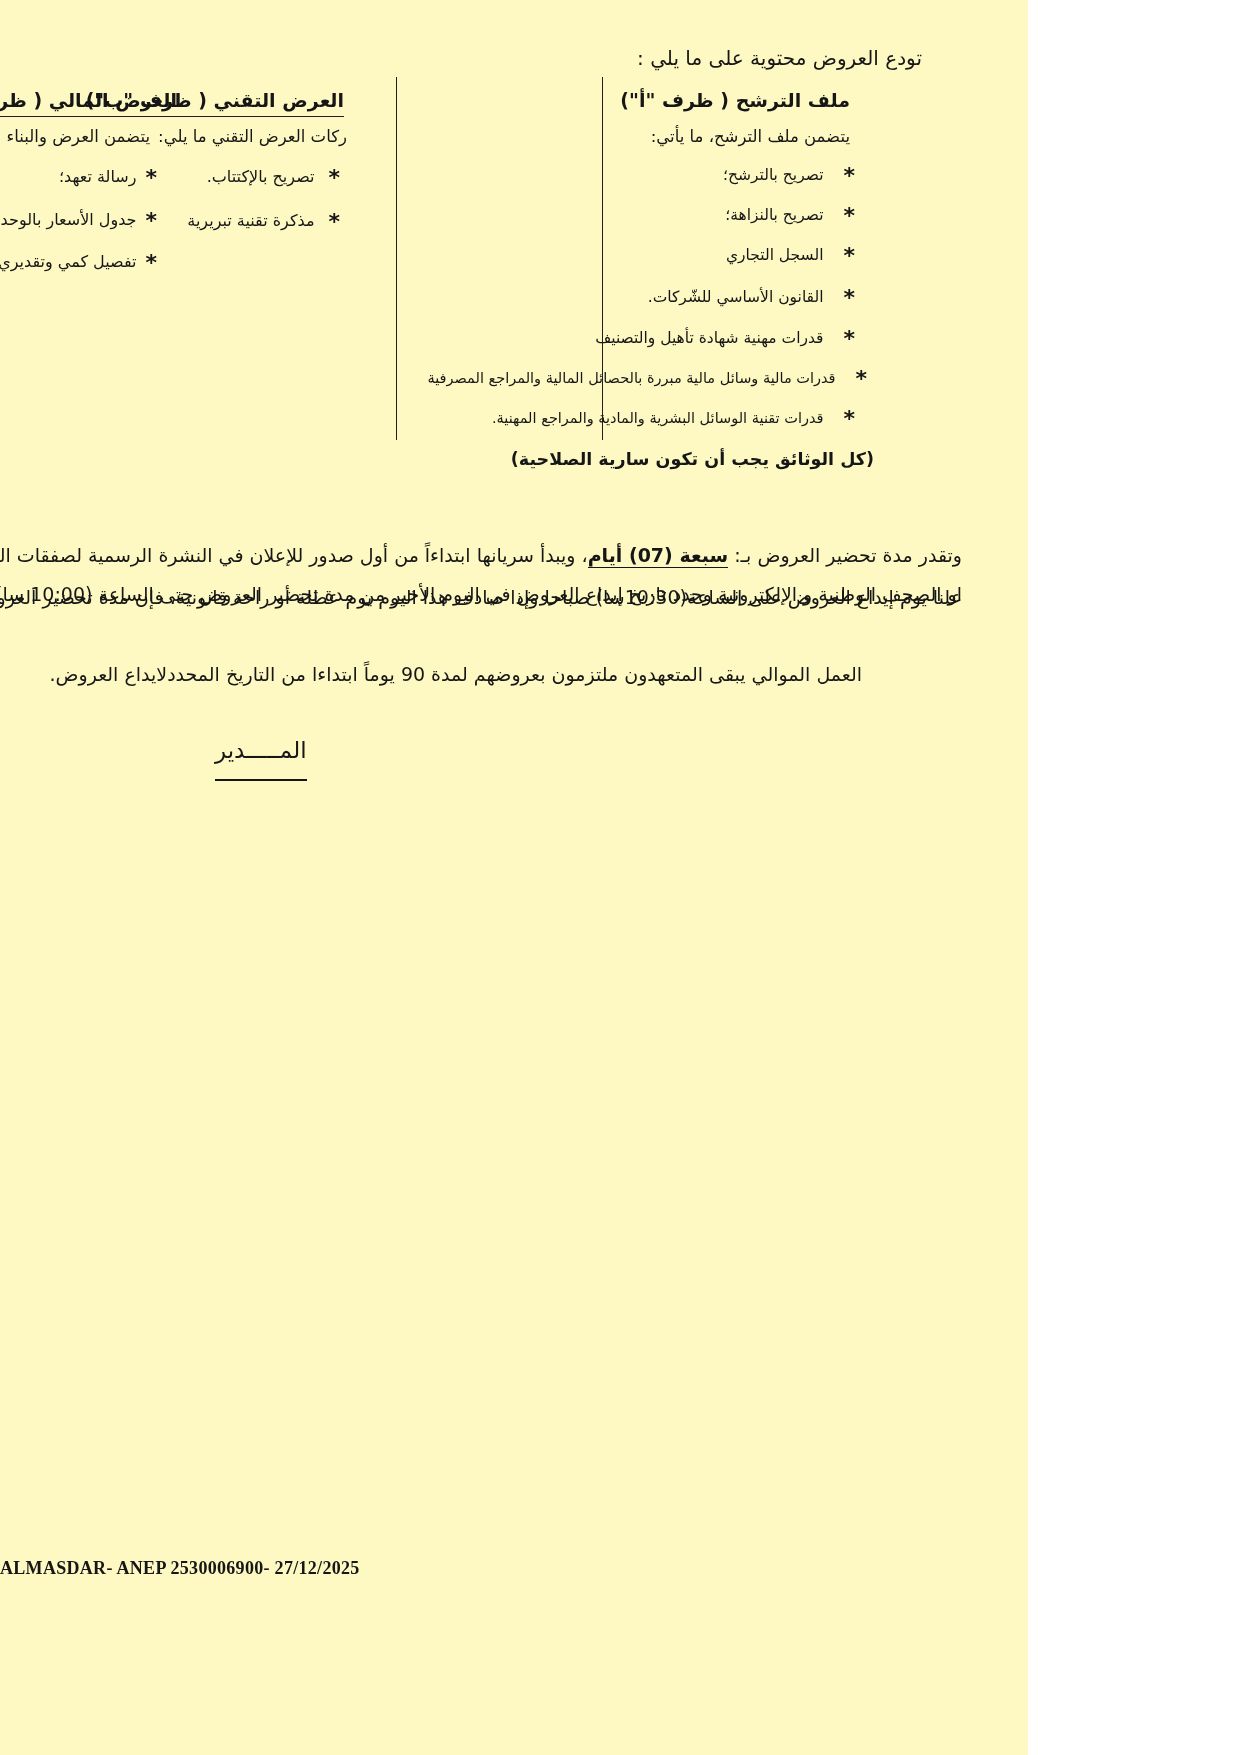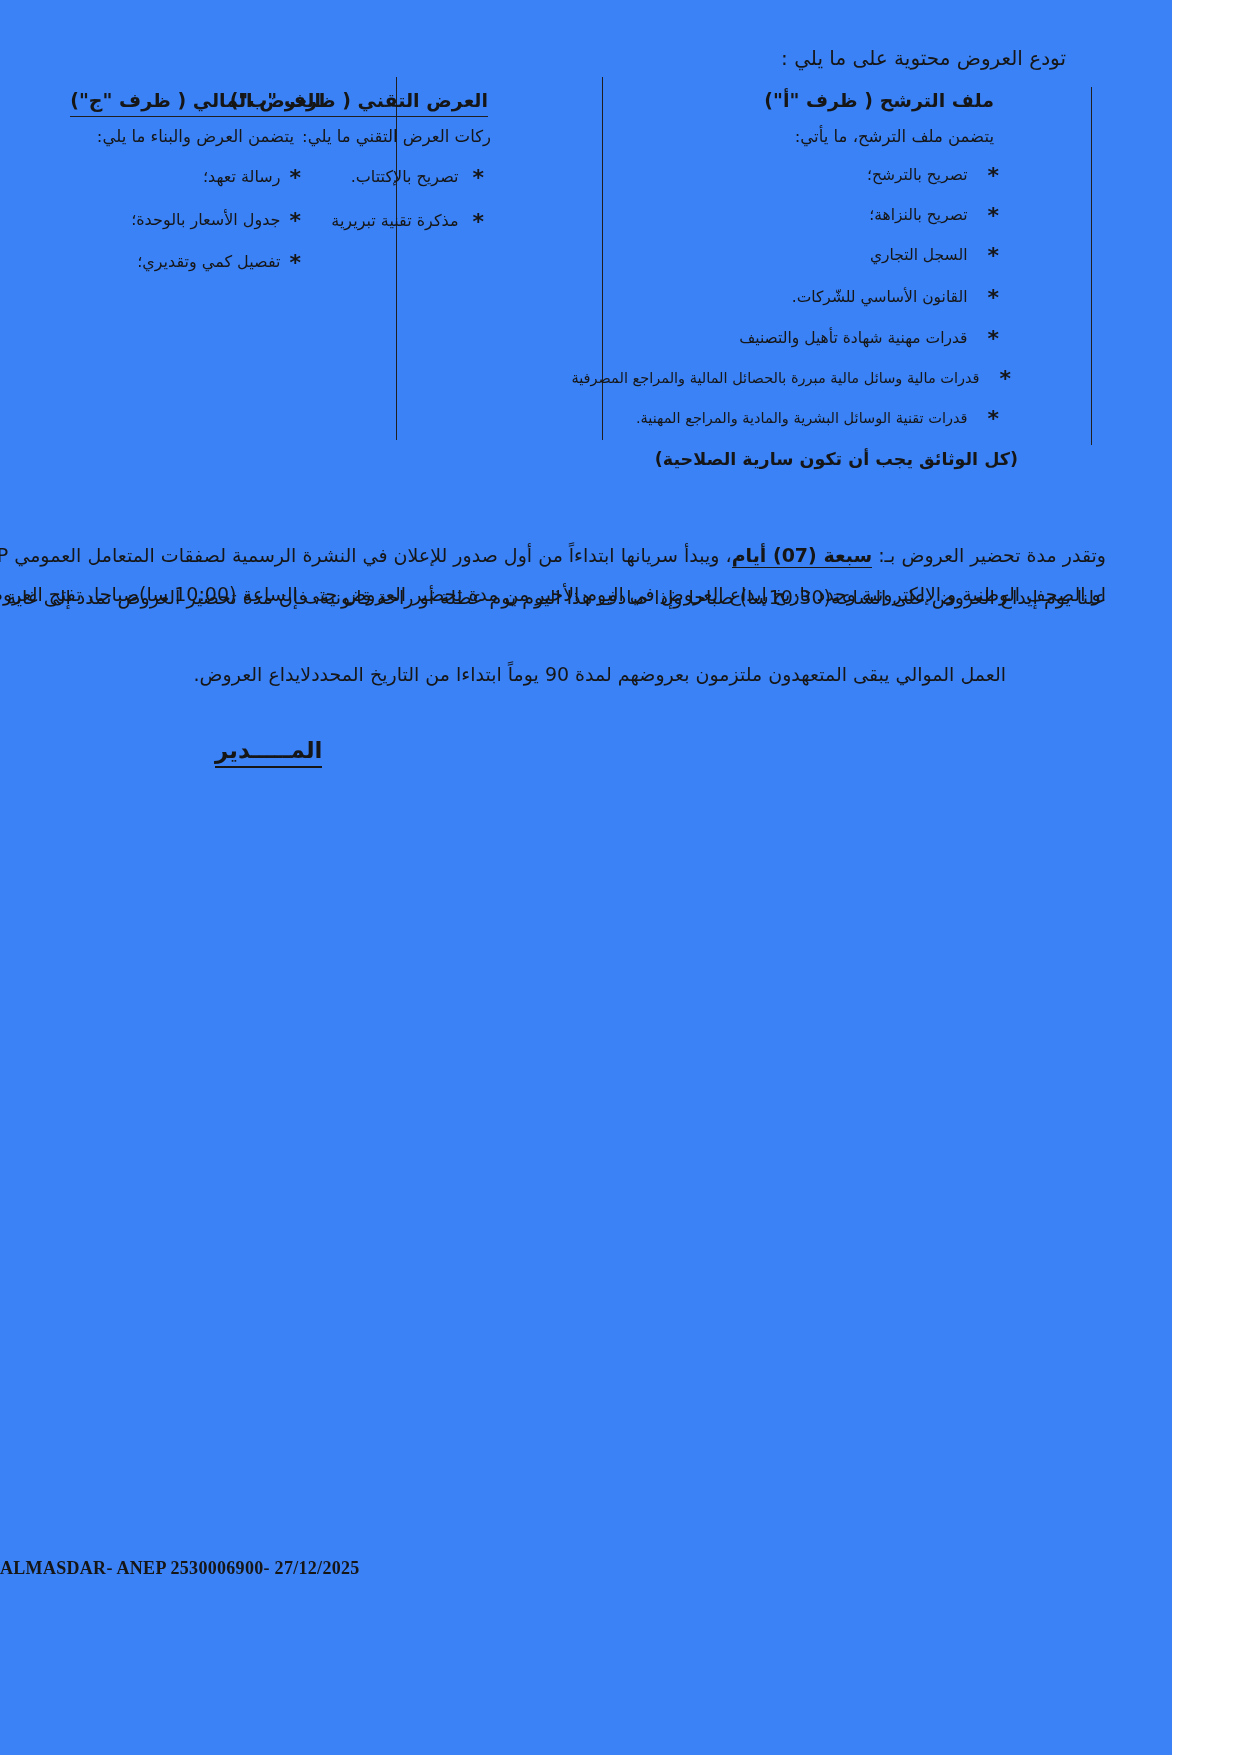--- a/index.html
+++ b/index.html
@@ -1,36 +1,36 @@
 <!DOCTYPE html>
 <html lang="ar"><head>
 <meta charset="utf-8">
 <style>
   html,body{margin:0;padding:0;background:#ffffff;}
-  .page{position:relative;width:1172px;height:1755px;background:#3b82f6;
+  .page{position:relative;width:1028px;height:1755px;background:#fef9c3;
         font-family:"DejaVu Sans",sans-serif;color:#161616;overflow:hidden;}
   .abs{position:absolute;white-space:nowrap;}
   .rtl{direction:rtl;unicode-bidi:embed;}
   .intro{font-size:20px;top:46px;right:106px;}
   .vline{position:absolute;width:0;border-left:1.6px solid #1f1f1f;}
   .hdr{font-weight:bold;font-size:19px;line-height:24px;}
   .ul{border-bottom:1.7px solid #1f1f1f;padding-bottom:4px;}
   .sub{font-size:16.5px;line-height:23px;}
   .item{font-size:16px;line-height:23px;}
   .itemA{font-size:15.5px;}
   .itemA.long{font-size:14.5px;}
   .star{font-size:22px;line-height:1;position:relative;top:3px;font-weight:bold;}
   .colA .star{margin-left:20px;}
   .colB .star{margin-left:14px;}
   .colC .star{margin-left:9px;}
   .validity{font-weight:bold;font-size:17.5px;top:449px;right:154px;text-align:center;}
   .pline{font-size:19px;line-height:26px;right:66px;}
   .bu{font-weight:bold;border-bottom:1.8px solid #161616;padding-bottom:1px;}
-  .director{top:737px;left:215px;font-size:23px;font-weight:bold;
-            border-bottom:2.2px solid #161616;padding-bottom:3px;}
+  .director{top:737px;left:215px;font-size:23px;font-weight:normal;
+            border-bottom:2.2px solid #161616;padding-bottom:16px;}
   .footer{top:1558px;left:0;width:1241px;text-align:left;
           font-family:Liberation Serif, serif;font-size:18px;font-weight:bold;
           letter-spacing:0.3px;white-space:nowrap;}
 </style>
 </head>
 <body>
 
 <div class="page">
 
   <div class="abs rtl intro">تودع العروض محتوية على ما يلي :</div>

